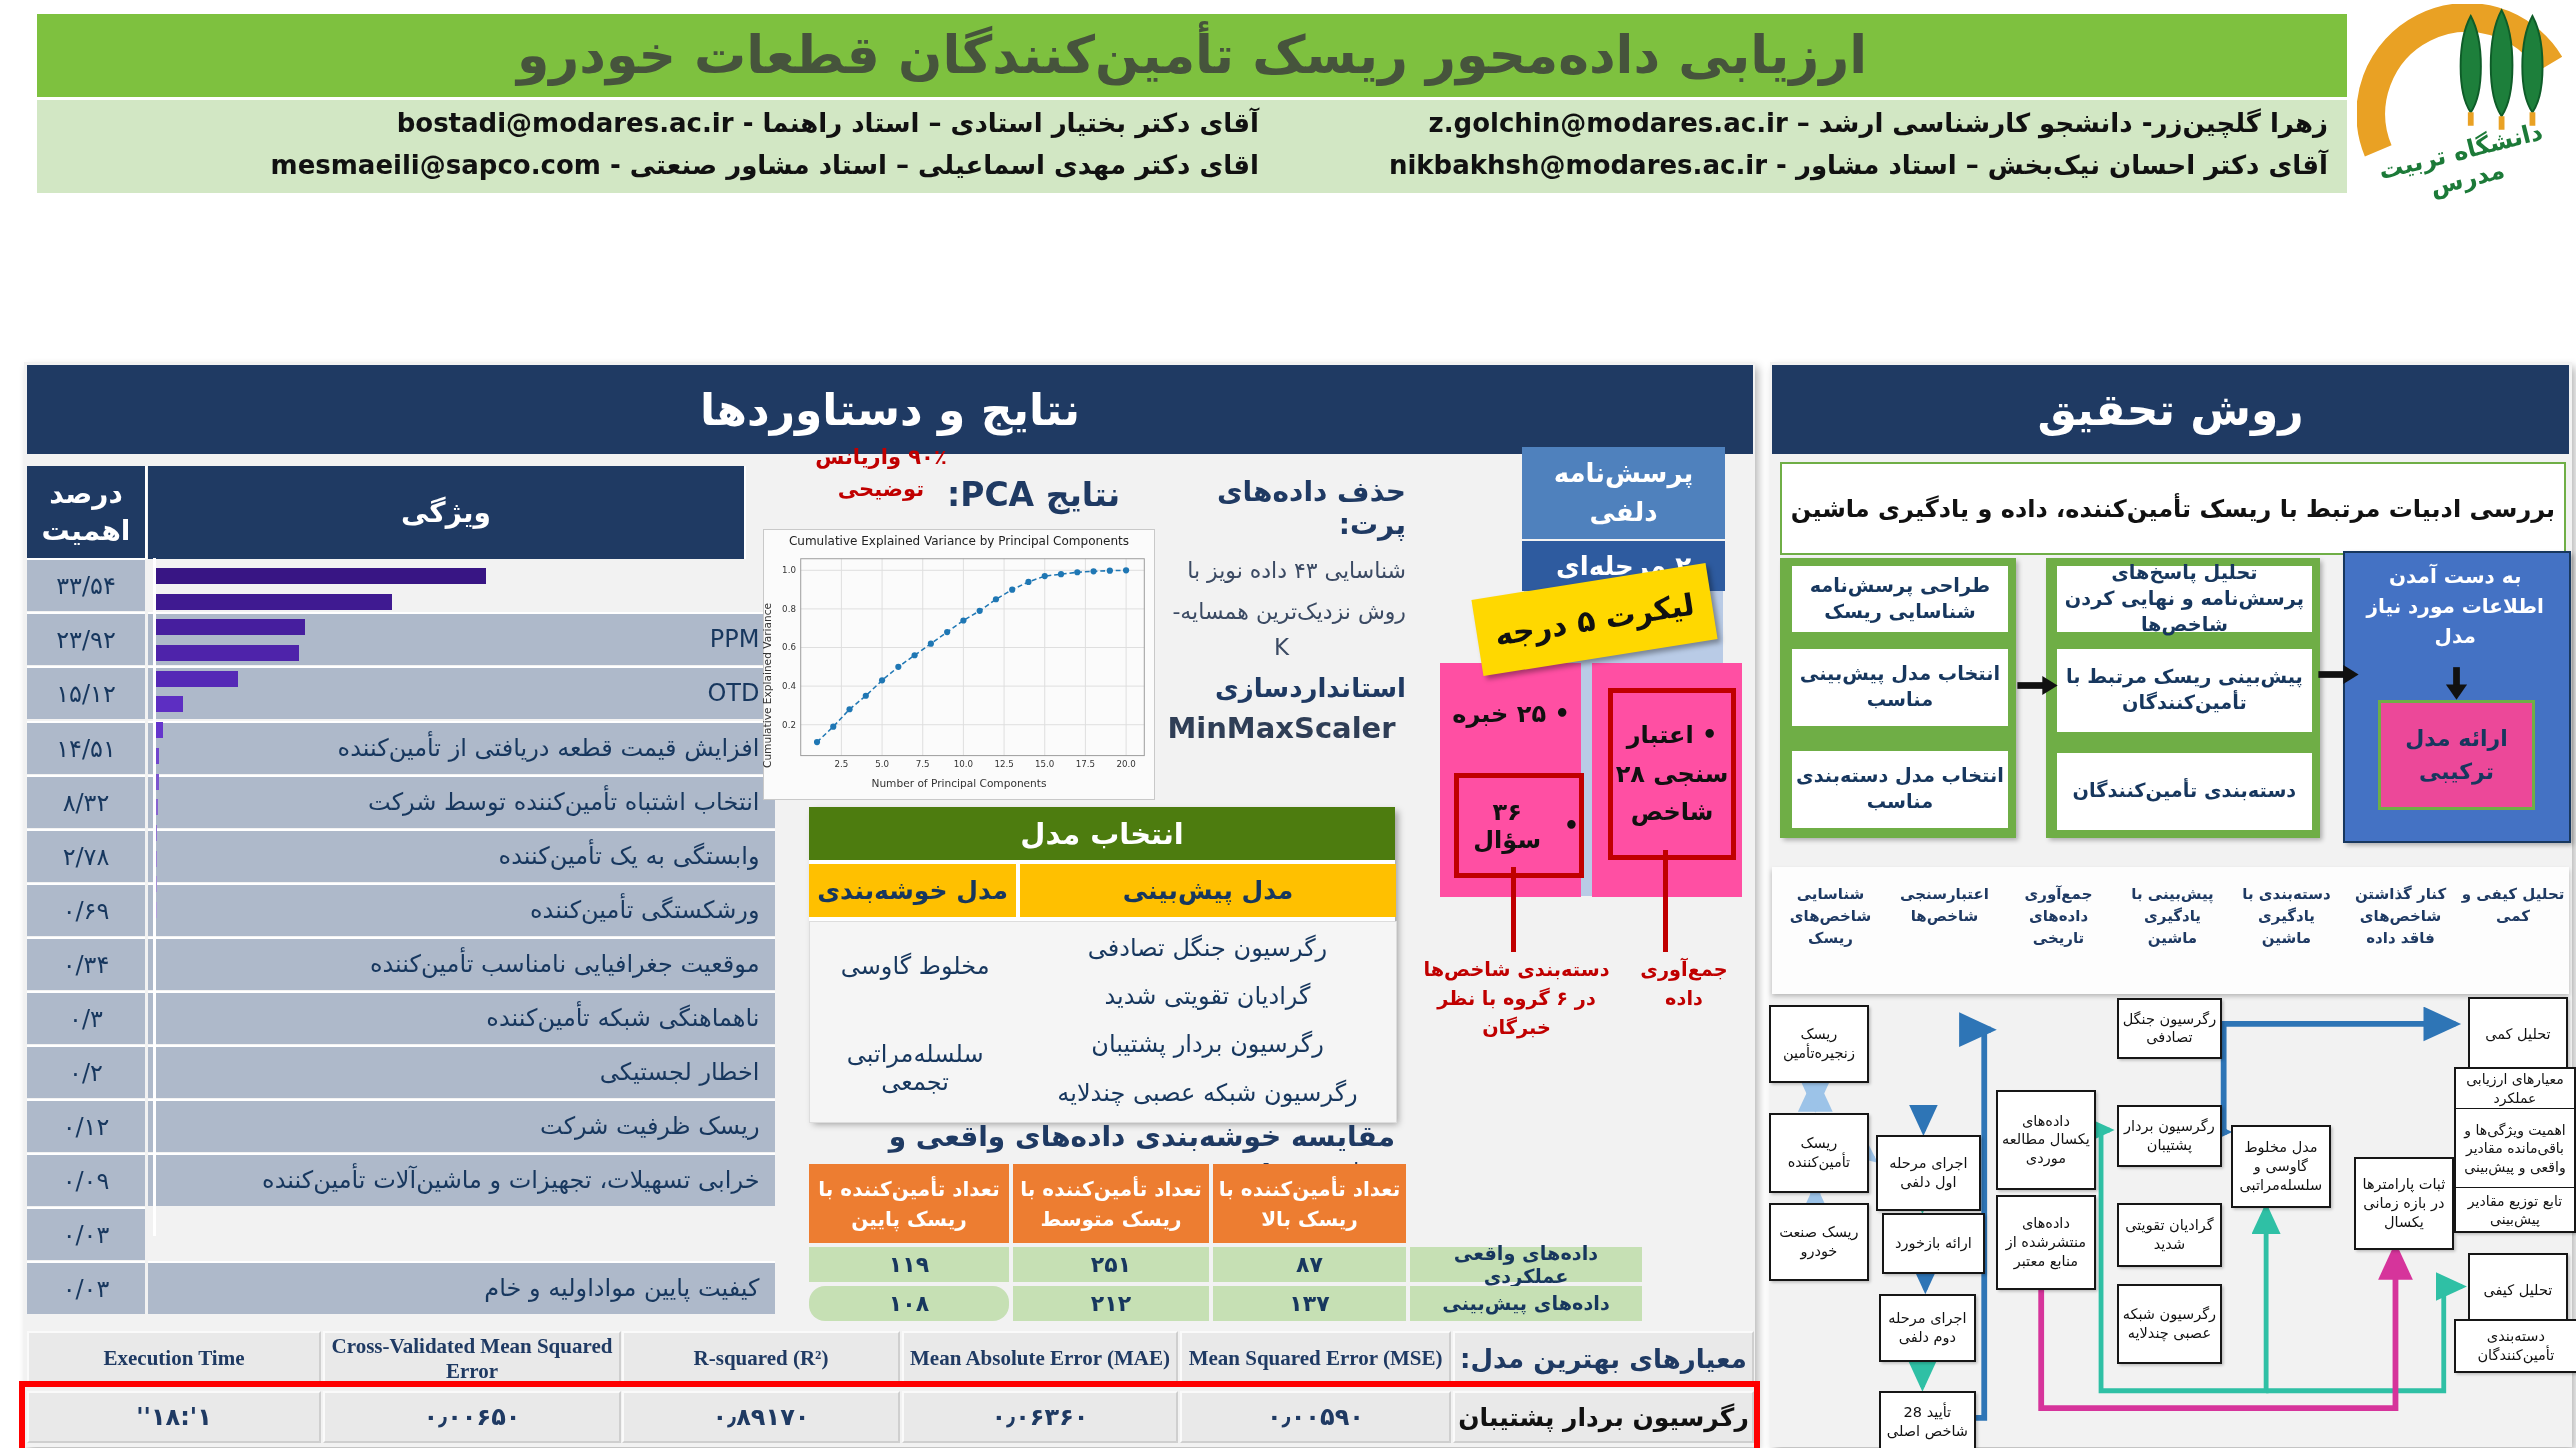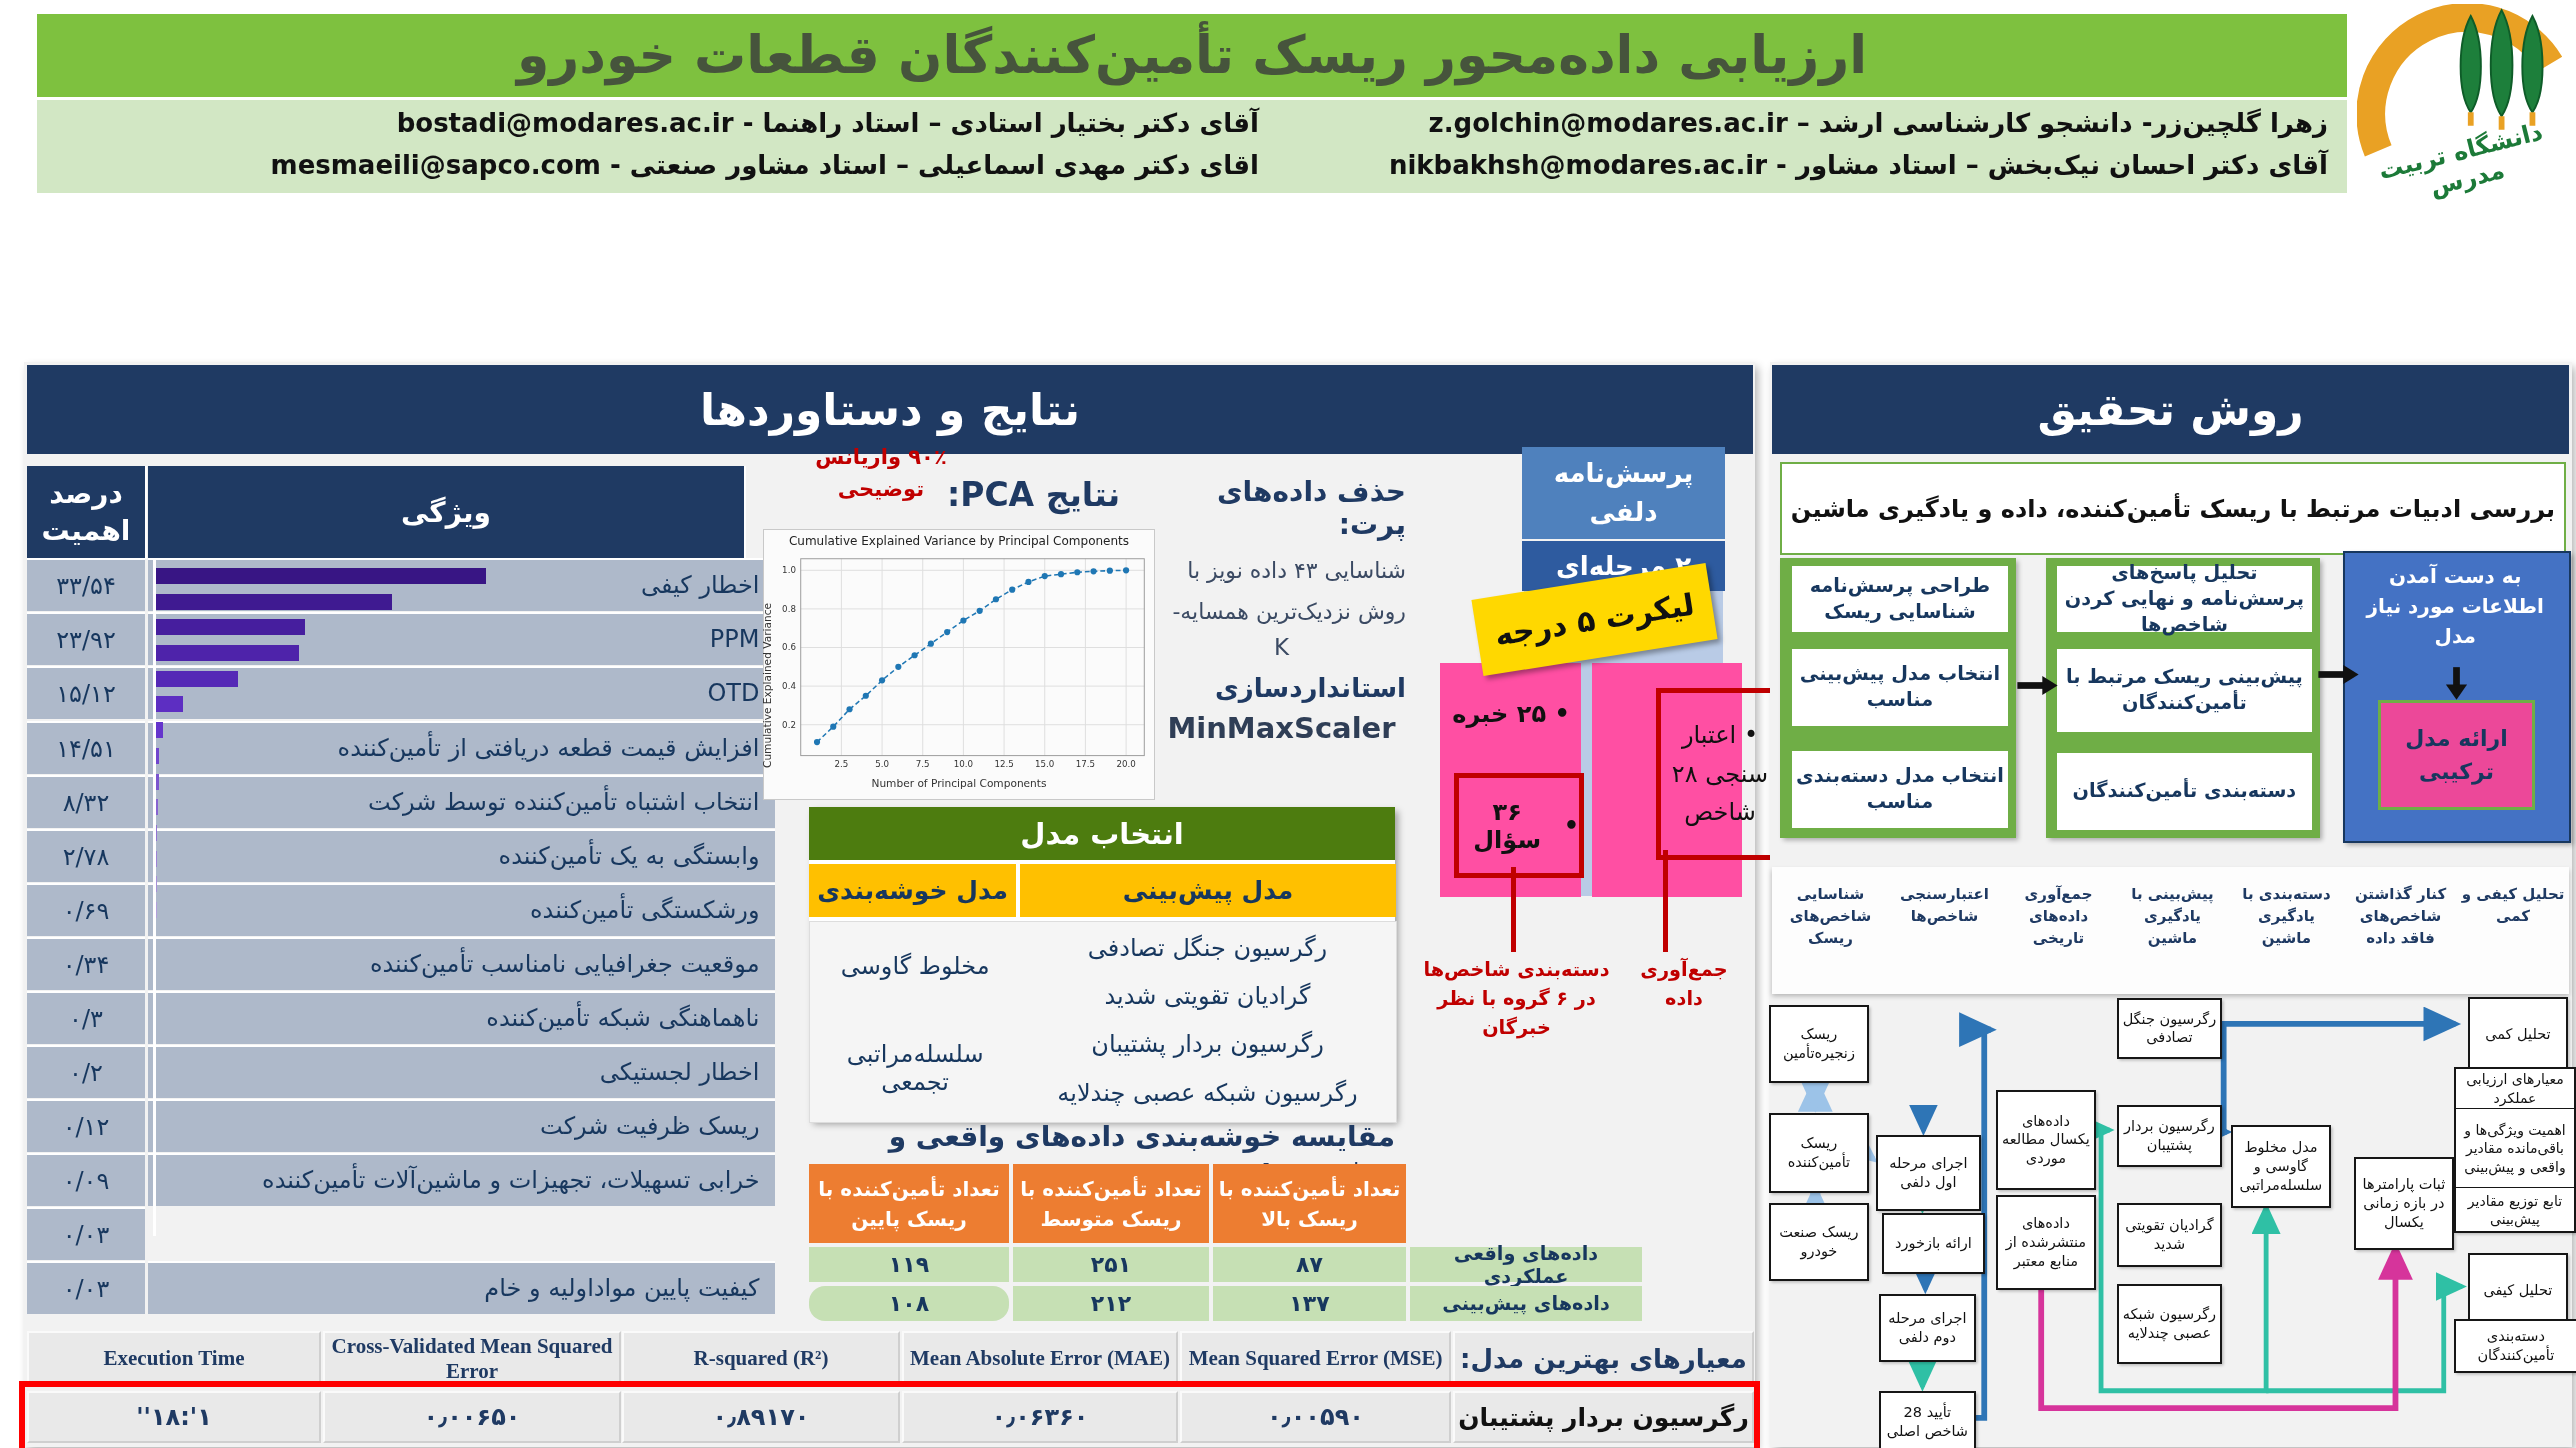--- a/index.html
+++ b/index.html
@@ -72,21 +72,20 @@
 
   <div class="abs panel" style="left:24px;top:362px;width:1731px;height:1085px;"></div>
   <div class="abs ctr hdr" style="left:27px;top:365px;width:1726px;height:89px;">
     <span>نتایج و دستاوردها</span>
   </div>
 
   <div class="abs ctr ft-head" style="left:27px;top:466px;width:118px;height:93px;line-height:1.3;">درصد اهمیت</div>
   <div class="abs ctr ft-head" style="left:148px;top:466px;width:596px;height:93px;">ویژگی</div>
 
   <div class="abs ctr ft-cell ft-num" style="left:27px;top:558px;width:118px;height:51px;">۳۳/۵۴</div>
-  <div class="abs ft-cell ft-label" style="left:148px;top:558px;width:596px;height:51px;">اخطار کیفی</div>
   <div class="abs ctr ft-cell ft-num" style="left:27px;top:612px;width:118px;height:51px;">۲۳/۹۲</div>
   <div class="abs ft-cell ft-label" style="left:148px;top:612px;width:596px;height:51px;">PPM</div>
   <div class="abs ctr ft-cell ft-num" style="left:27px;top:666px;width:118px;height:51px;">۱۵/۱۲</div>
   <div class="abs ft-cell ft-label" style="left:148px;top:666px;width:596px;height:51px;">OTD</div>
   <div class="abs ctr ft-cell ft-num" style="left:27px;top:721px;width:118px;height:51px;">۱۴/۵۱</div>
   <div class="abs ft-cell ft-label" style="left:148px;top:721px;width:596px;height:51px;">افزایش قیمت قطعه دریافتی از تأمین‌کننده</div>
   <div class="abs ctr ft-cell ft-num" style="left:27px;top:775px;width:118px;height:51px;">۸/۳۲</div>
   <div class="abs ft-cell ft-label" style="left:148px;top:775px;width:596px;height:51px;">انتخاب اشتباه تأمین‌کننده توسط شرکت</div>
   <div class="abs ctr ft-cell ft-num" style="left:27px;top:829px;width:118px;height:51px;">۲/۷۸</div>
   <div class="abs ft-cell ft-label" style="left:148px;top:829px;width:596px;height:51px;">وابستگی به یک تأمین‌کننده</div>
@@ -239,21 +238,21 @@
               font-size:30px;font-weight:bold;color:#111;box-shadow:2.9px 3.9px 5.8px rgba(0,0,0,.35);">لیکرت ۵ درجه</div>
 
   <div class="abs" style="left:1448px;top:695px;width:126px;text-align:center;font-size:24px;font-weight:bold;color:#111;line-height:1.6;">
     <span>•</span>
     <span>۲۵ خبره</span>
   </div>
   <div class="abs ctr" style="left:1454px;top:773px;width:120px;height:95px;border:5.8px solid #c00000;font-size:24px;font-weight:bold;color:#111;">
     <span>•</span>&nbsp;
     <span>۳۶ سؤال</span>
   </div>
-  <div class="abs ctr" style="left:1608px;top:688px;width:118px;height:162px;border:5.8px solid #c00000;font-size:24px;font-weight:normal;color:#111;line-height:1.6;margin-left:48px;">
+  <div class="abs ctr" style="left:1608px;top:688px;width:118px;height:162px;border:5.8px solid #c00000;font-size:24px;font-weight:bold;color:#111;line-height:1.6;">
     <div>
       <span>•</span>
       <span>اعتبار سنجی ۲۸ شاخص</span>
     </div>
   </div>
 
   <div class="redline" style="left:1511px;top:867px;width:4.8px;height:85px;"></div>
   <div class="redline" style="left:1663px;top:850px;width:4.8px;height:102px;"></div>
   <div class="abs delphi-note" style="left:1420px;top:956px;width:193px;">دسته‌بندی شاخص‌ها در ۶ گروه با نظر خبرگان</div>
   <div class="abs delphi-note" style="left:1621px;top:956px;width:126px;">جمع‌آوری داده</div>

